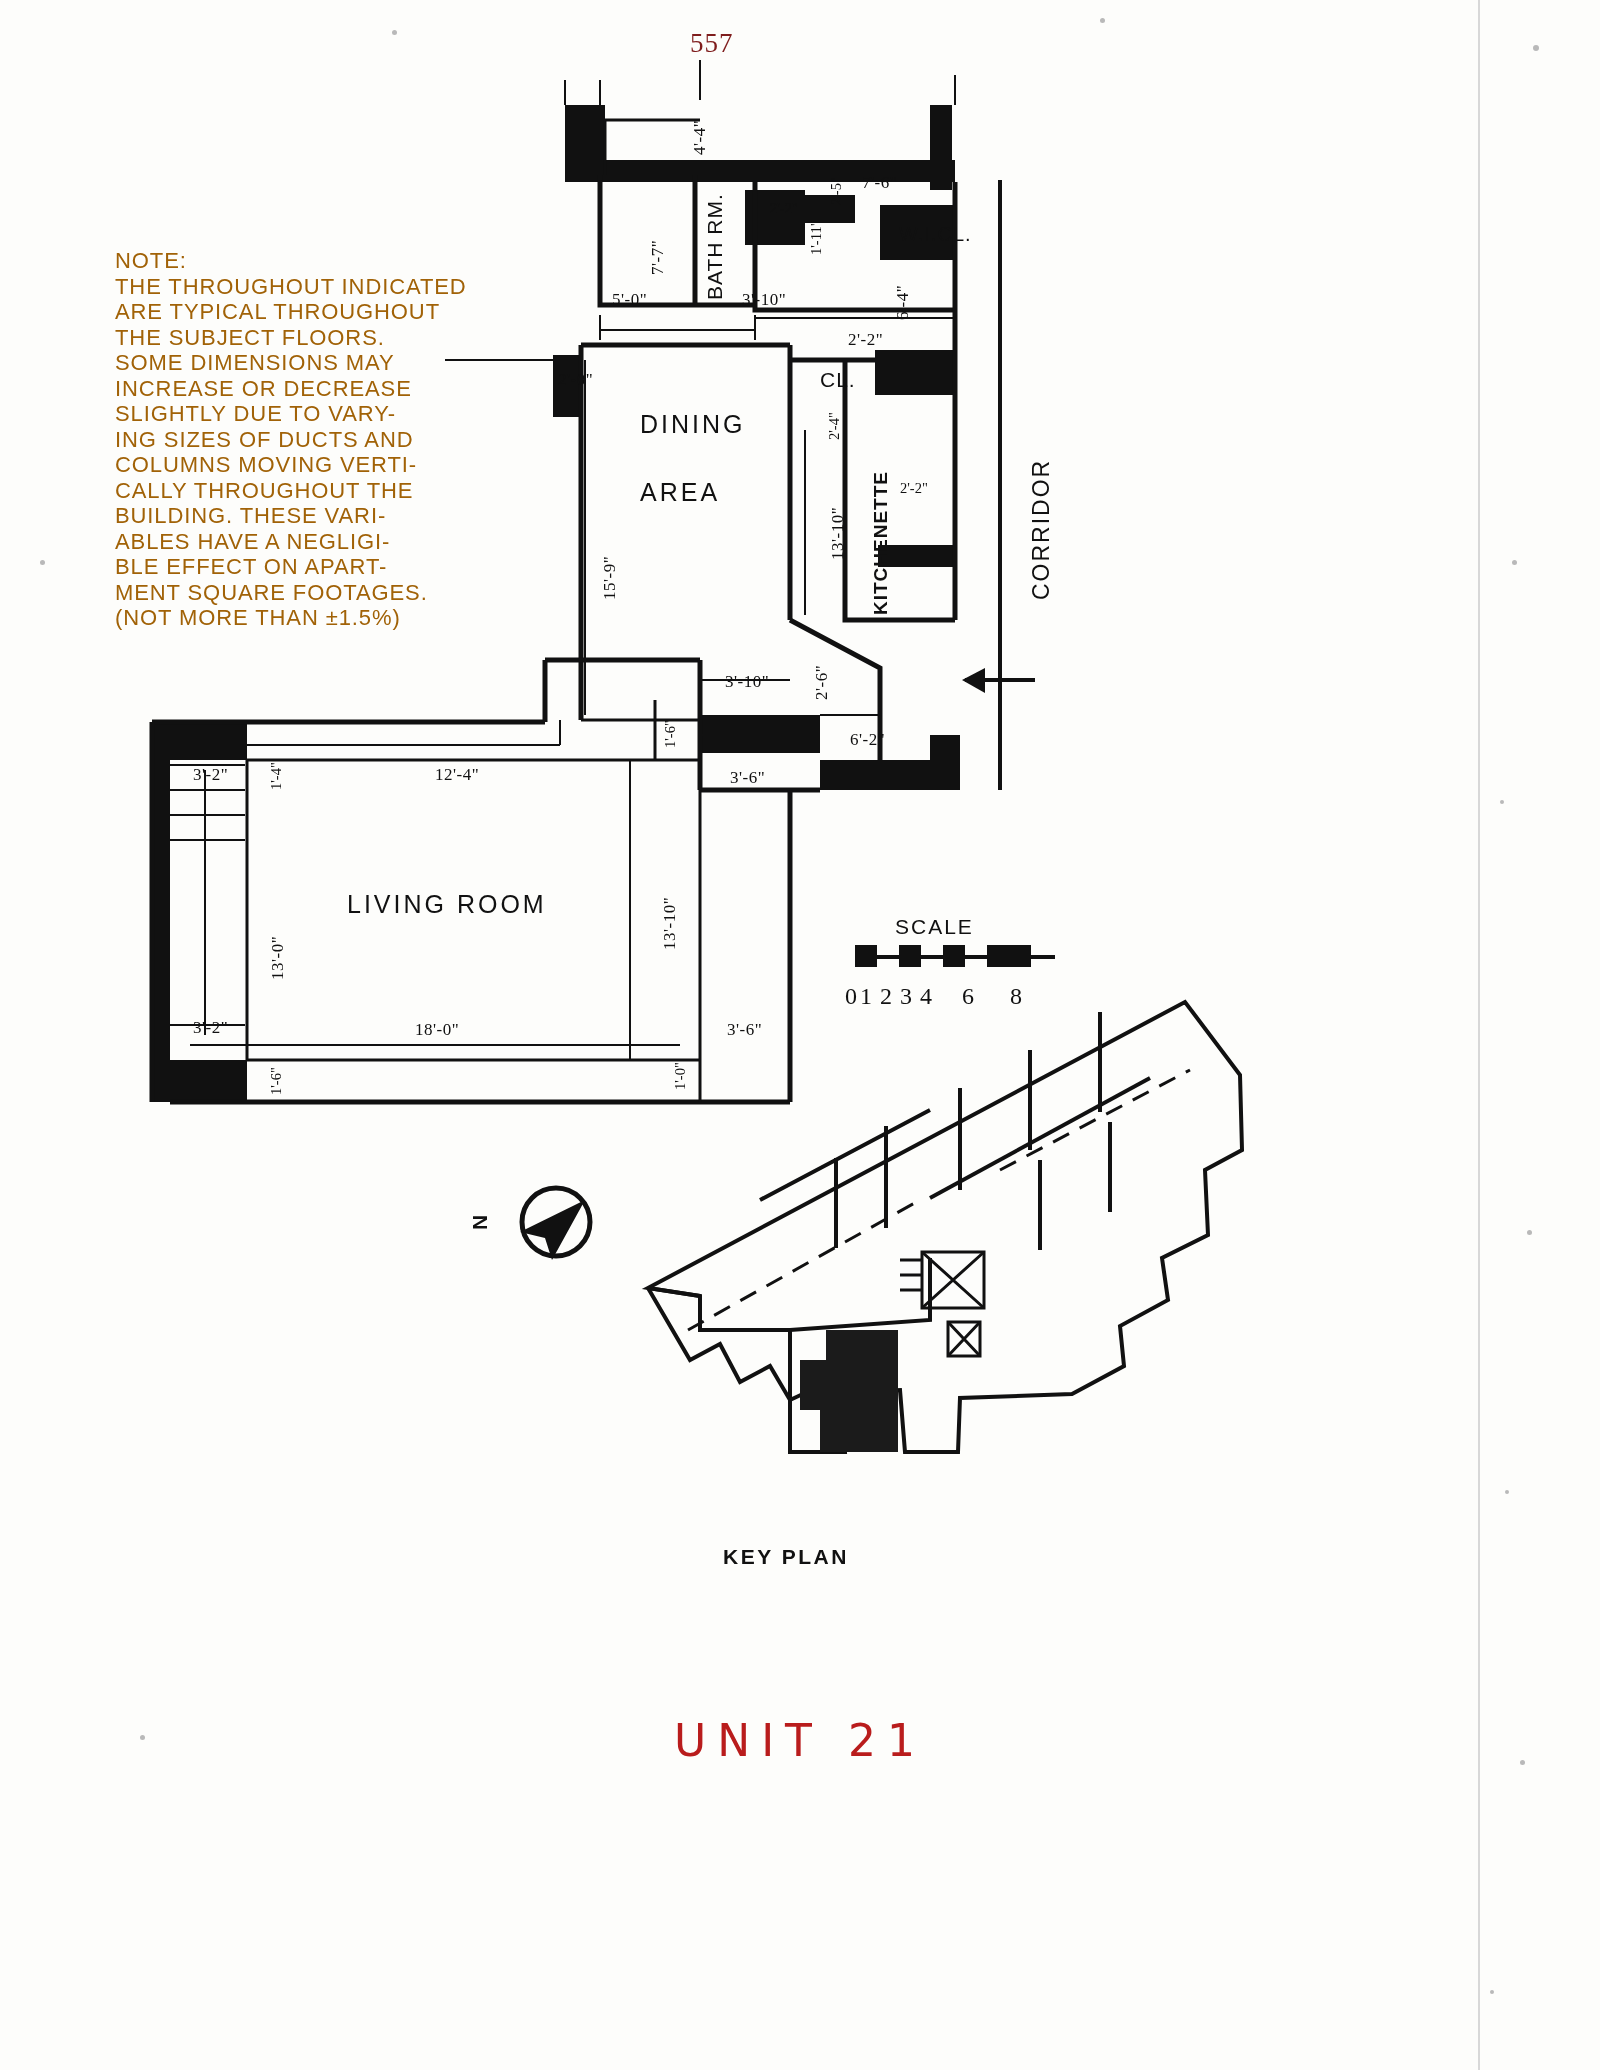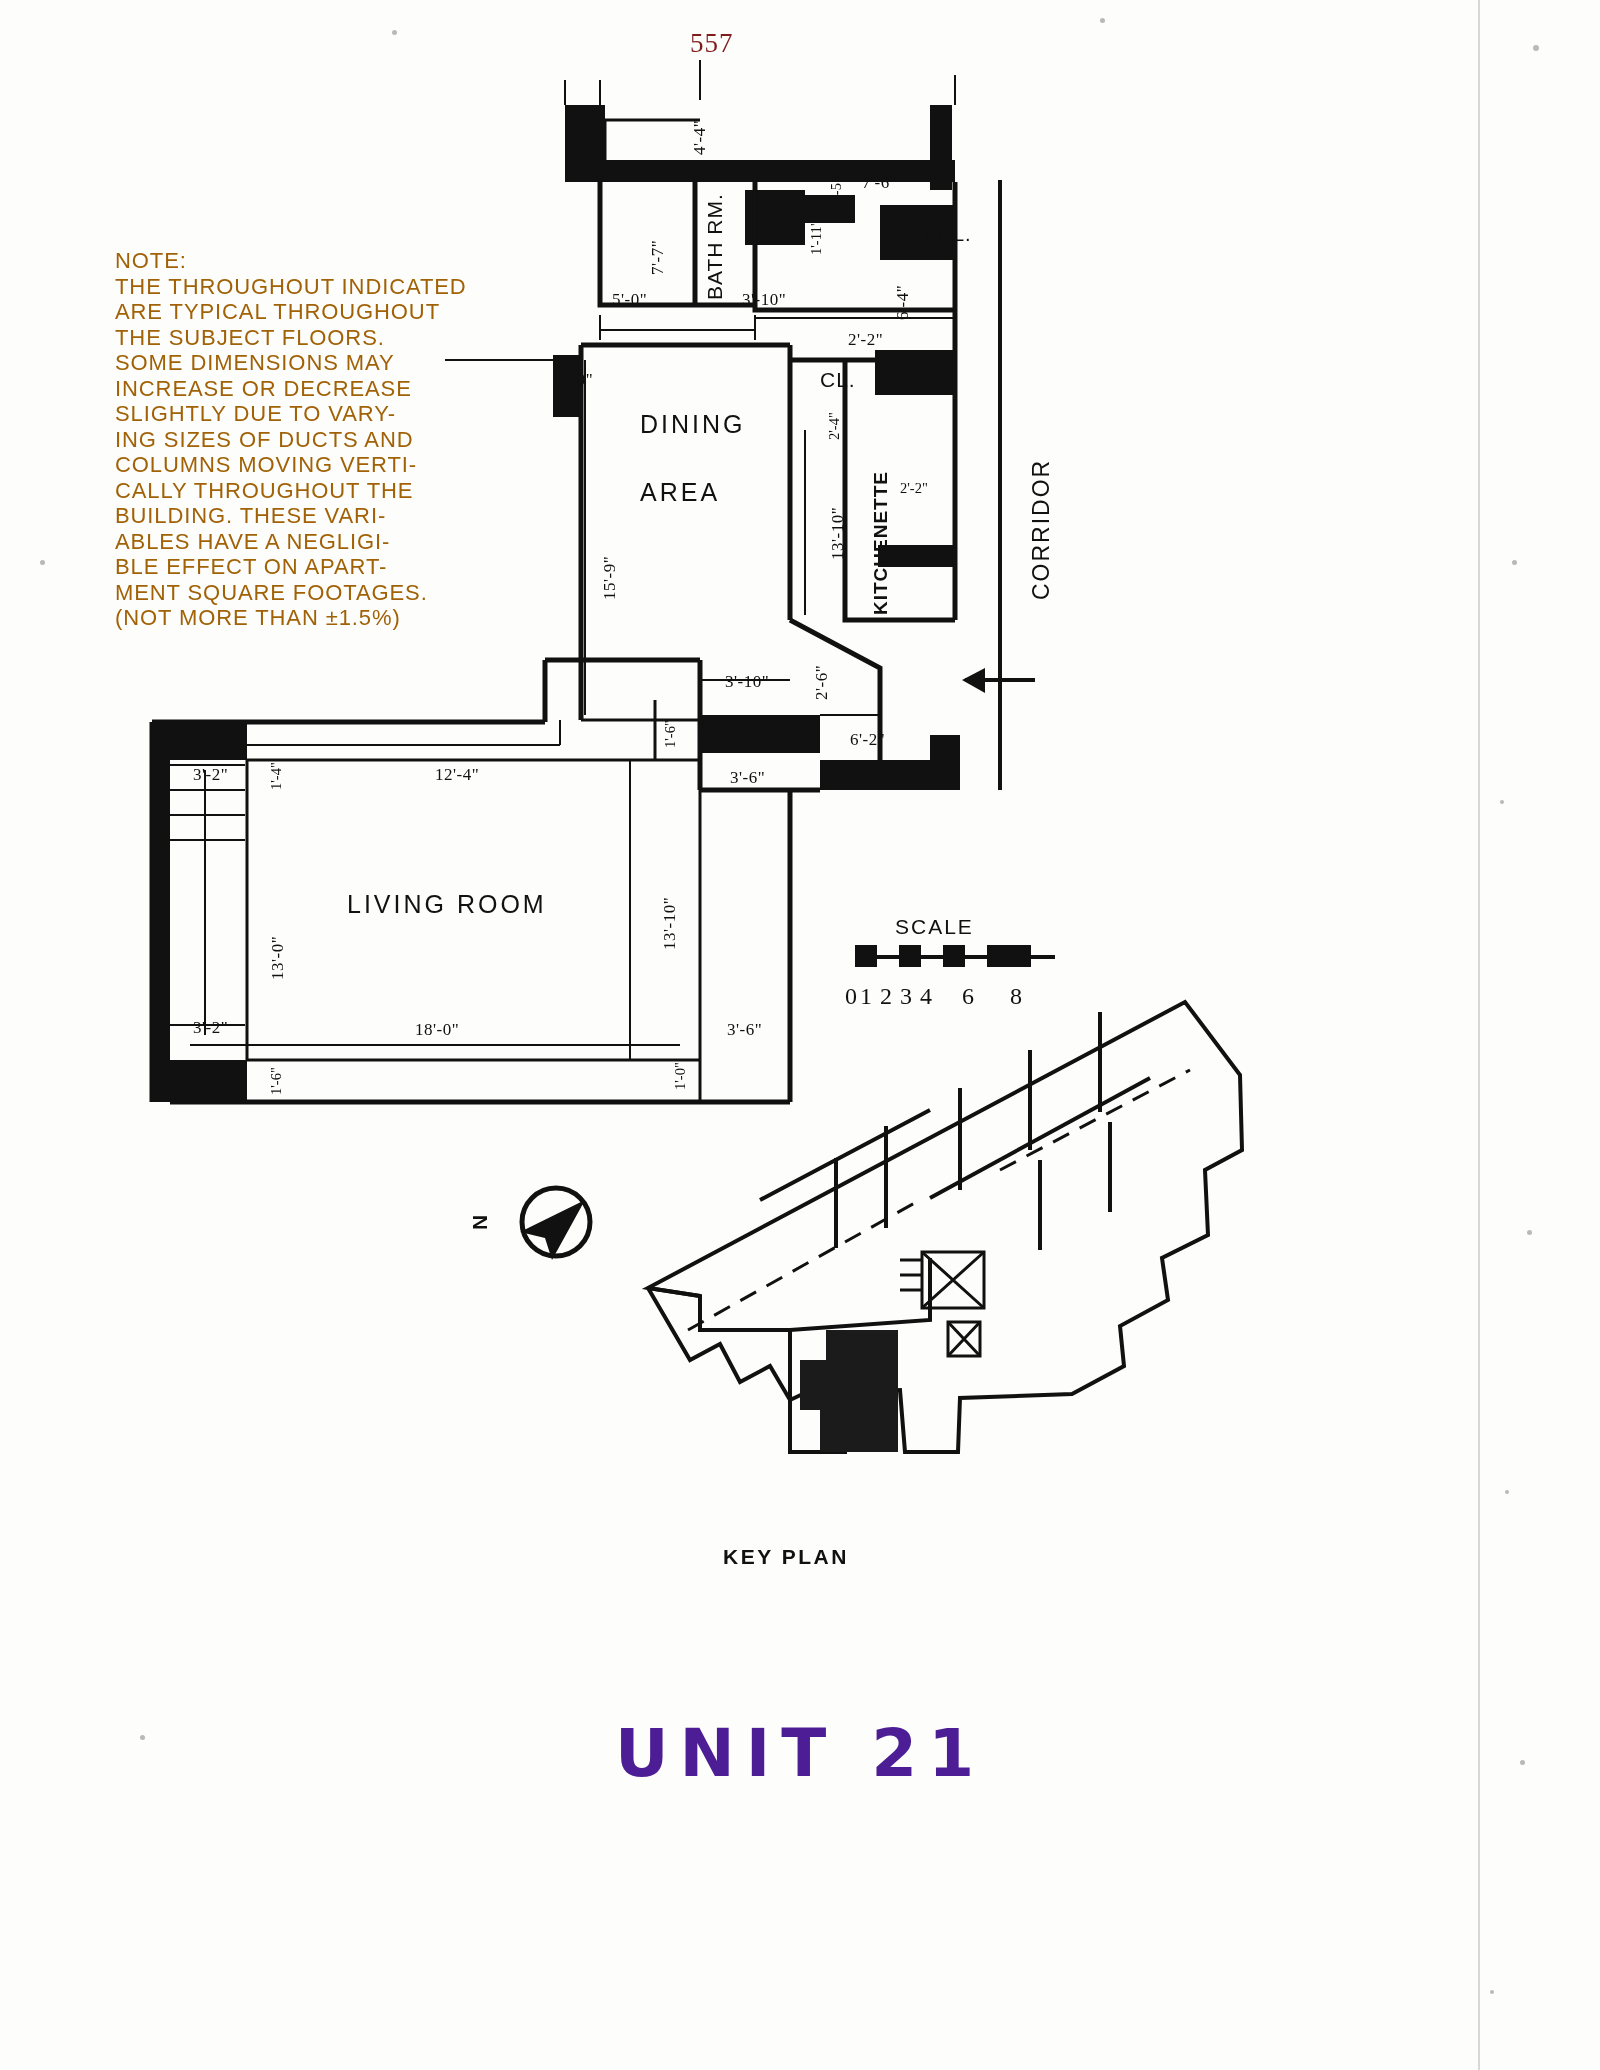--- a/index.html
+++ b/index.html
@@ -108,25 +108,25 @@
     font-weight: bold;
     transform: rotate(-90deg);
     transform-origin: left top;
   }
 
   .title-unit {
     position: absolute;
     left: 0; right: 0;
     top: 1715px;
     text-align: center;
-    font-size: 66px;
-    font-weight: bold;
+    font-size: 44px;
+    font-weight: normal;
     letter-spacing: 11px;
     font-family: "DejaVu Sans", sans-serif;
-    color: #4c1d95;
+    color: #b91c1c;
   }
   .title-floors {
     position: absolute;
     left: 0; right: 0;
     top: 1900px;
     text-align: center;
     font-size: 52px;
     font-weight: bold;
     letter-spacing: 6px;
     font-family: "DejaVu Sans", sans-serif;

